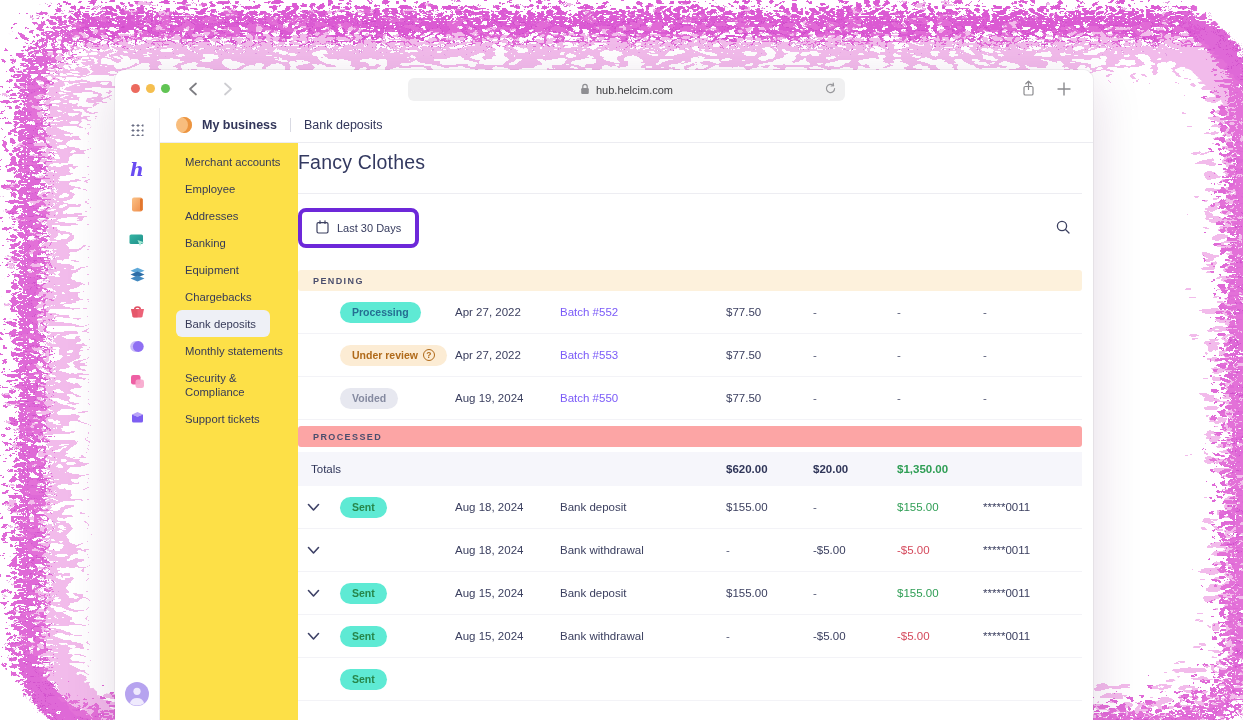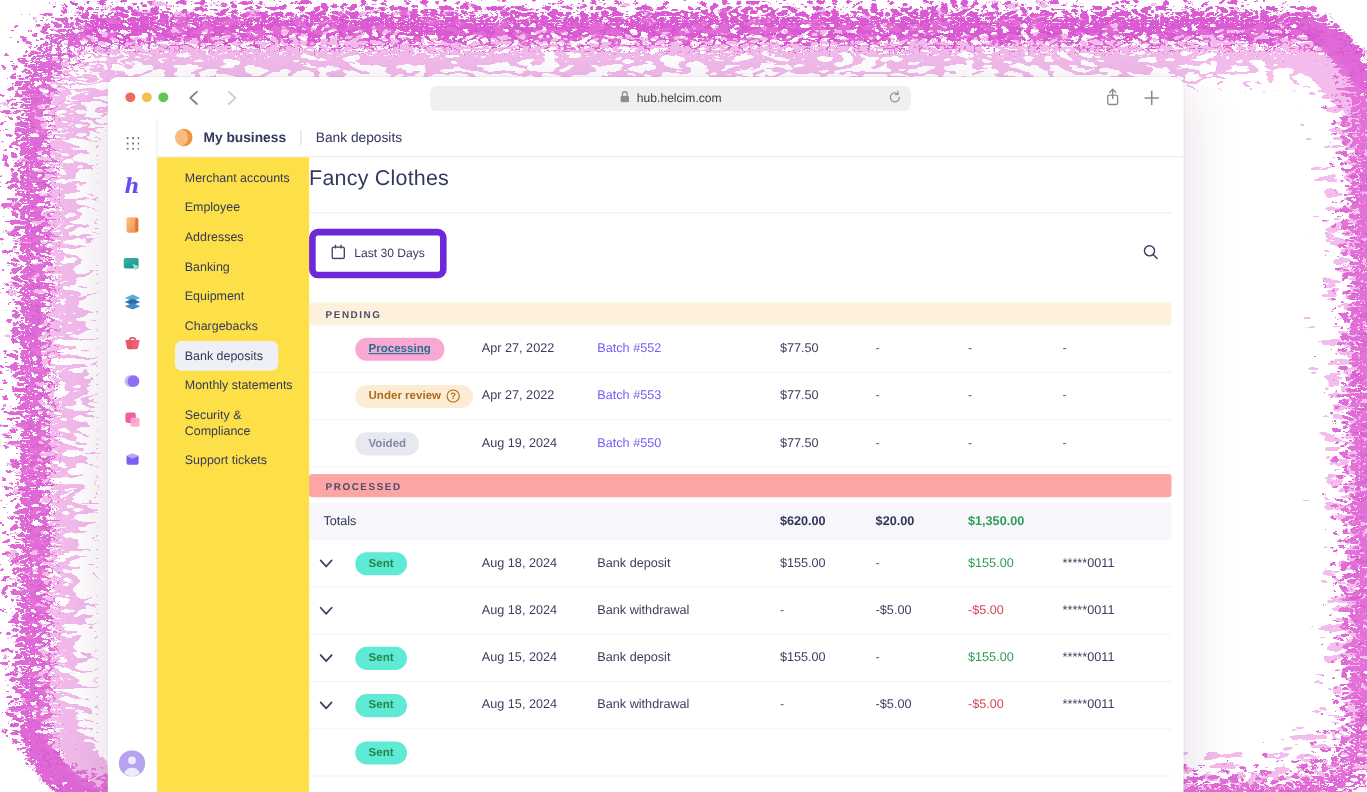--- a/index.html
+++ b/index.html
@@ -3,21 +3,21 @@
 <meta charset="utf-8">
 <style>
   * { box-sizing: border-box; margin: 0; padding: 0; }
   html,body { width:1243px; height:720px; overflow:hidden; background:#fff;
               font-family:"Liberation Sans", sans-serif; position:relative; }
 
   
   .noise-frame { position:absolute; inset:0; z-index:0; pointer-events:none; }
 
   
-  .window { position:absolute; left:98px; top:70px; width:978px; height:650px;
+  .window { position:absolute; left:115px; top:70px; width:978px; height:650px;
             background:#fff; border-radius:10px 10px 0 0; overflow:hidden; z-index:2;
             box-shadow:0 0 0 1px rgba(20,10,30,.05), 0 14px 50px rgba(80,20,90,.16); }
 
   
   .chrome { position:relative; height:38px; background:#fff; }
   .traffic { position:absolute; left:16px; top:14px; display:flex; gap:6px; }
   .dot { width:9px; height:9px; border-radius:50%; }
   .dot.red{background:#ec6a5e;} .dot.yellow{background:#f5bf4f;} .dot.green{background:#61c454;}
   .nav-arrow { position:absolute; top:11px; width:16px; height:16px; display:flex; align-items:center; justify-content:center; }
   .nav-back{left:70px;} .nav-fwd{left:105px;}
@@ -54,41 +54,41 @@
   .sidebar li { margin-left:16px; height:27px; display:flex; align-items:center; padding:0 9px;
                 font-size:11.3px; color:#363a58; border-radius:6px; width:fit-content; cursor:default; }
   .sidebar li.tall { height:41px; line-height:14px; width:86px; }
   .sidebar li.active { background:#eef0f6; width:94px; }
 
   
   .main { position:absolute; left:183px; top:73px; width:784px; }
   .page-title { margin-top:8px; font-size:19.5px; font-weight:500; color:#333960; letter-spacing:.2px; }
   .title-divider { margin-top:19px; border-top:1px solid #ededf2; }
   .toolbar { margin-top:14px; display:flex; align-items:center; justify-content:space-between; }
-  .date-btn { display:inline-flex; align-items:center; gap:8px; border:6px solid #6d28d9; border-radius:8px;
+  .date-btn { display:inline-flex; align-items:center; gap:8px; border:4px solid #6d28d9; border-radius:8px;
               padding:8px 14px; font-size:11px; color:#363b5e; background:#fff; cursor:pointer; }
   .search-btn { background:none; border:none; cursor:pointer; padding:4px; margin-right:8px; }
 
   
   .table { margin-top:22px; }
   .grid-row { display:grid; grid-template-columns:30px 112px 105px 166px 87px 84px 86px 114px; align-items:center; }
   .thead { height:34px; font-size:11.5px; font-weight:700; color:#2f3356; }
   .pl { padding-left:15px; } .pl-status { padding-left:18px; }
   .section-bar { height:21px; border-radius:3px; display:flex; align-items:center; padding-left:15px;
                  font-size:9px; font-weight:700; letter-spacing:1.4px; color:#4a4e6d;
                  text-transform:uppercase; margin-top:6px; }
   .bar-pending { background:#fdf1dc; }
   .bar-processed { background:#fca5a5; }
   .trow { height:43px; border-bottom:1px solid #f3f3f7; font-size:11.5px; color:#3c4060; }
   .c-status { padding-left:12px; }
   .chev { width:30px; height:30px; background:none; border:none; cursor:pointer;
           display:flex; align-items:center; justify-content:center; }
   .badge { display:inline-flex; align-items:center; gap:5px; height:21px; padding:0 12px;
            border-radius:11px; font-size:10.5px; font-weight:600; white-space:nowrap; }
-  .badge[data-variant="processing"]   { background:#f9a8d4; color:#256e92;text-decoration:underline; }
+  .badge[data-variant="processing"]   { background:#5eead4; color:#256e92; }
   .badge[data-variant="under-review"] { background:#fcecd4; color:#b06a1a; }
   .badge[data-variant="voided"]       { background:#e7e8f0; color:#858aa0; }
   .badge[data-variant="sent"]         { background:#5eead4; color:#27864a; }
   .help-circle { width:12px; height:12px; border:1.2px solid currentColor; border-radius:50%;
                  display:inline-flex; align-items:center; justify-content:center; font-size:8.5px; font-weight:700; }
   .batch-link { color:#7a5af8; font-weight:400; text-decoration:none; cursor:pointer; }
   .amt[data-variant="positive"] { color:#2f9e55; }
   .amt[data-variant="negative"] { color:#d5495c; }
   .amt[data-variant="muted"], .muted { color:#585c77; }
   .totals-row { height:34px; background:#f6f6fb; margin-top:5px; font-size:11.5px; color:#303659; }

